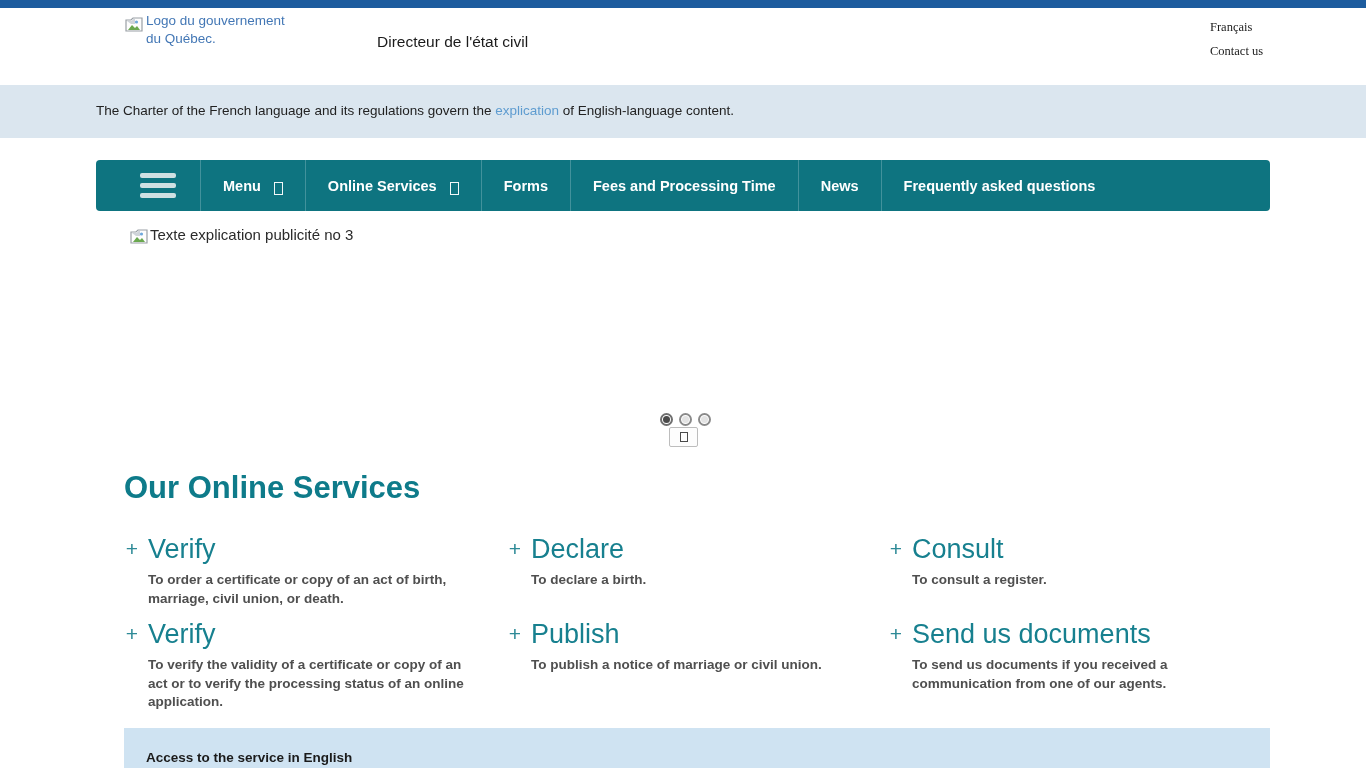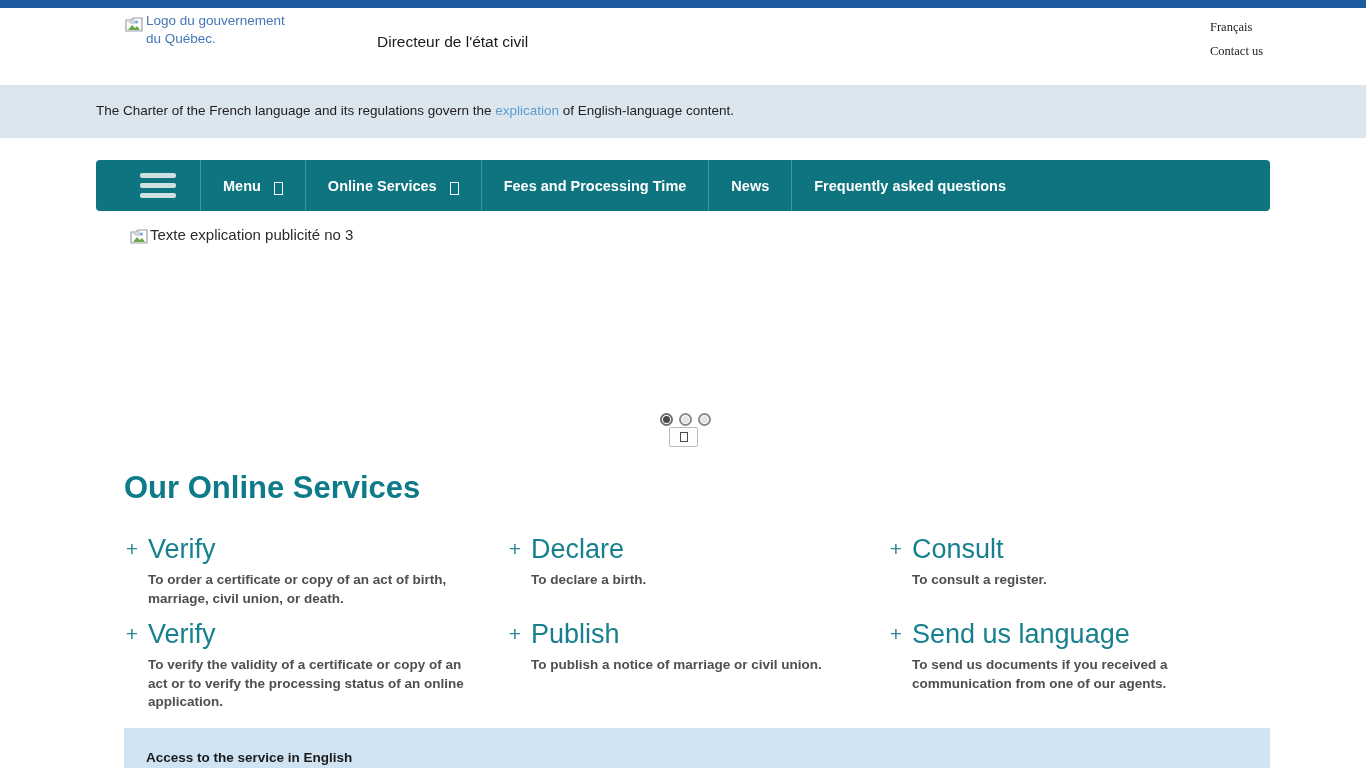--- a/index.html
+++ b/index.html
@@ -122,20 +122,23 @@
     </div>
     <div class="nav-item">
       <span>Menu</span>
       <span class="glyph-box"></span>
     </div>
     <div class="nav-item">
       <span>Online Services</span>
       <span class="glyph-box"></span>
     </div>
     <div class="nav-item">
+      <span>Forms</span>
+    </div>
+    <div class="nav-item">
       <span>Fees and Processing Time</span>
     </div>
     <div class="nav-item">
       <span>News</span>
     </div>
     <div class="nav-item">
       <span>Frequently asked questions</span>
     </div>
   </div>
 
@@ -203,21 +206,21 @@
       <span class="plus">+</span>
       <div>
         <div class="ttl">Publish</div>
         <div class="dsc">To publish a notice of marriage or civil union.</div>
       </div>
     </div>
 
     <div class="svc c3">
       <span class="plus">+</span>
       <div>
-        <div class="ttl">Send us language</div>
+        <div class="ttl">Send us documents</div>
         <div class="dsc">To send us documents if you received a communication from one of our agents.</div>
       </div>
     </div>
 
   </div>
 
   <div class="access-box">
     <div class="txt">Access to the service in English</div>
   </div>
 

